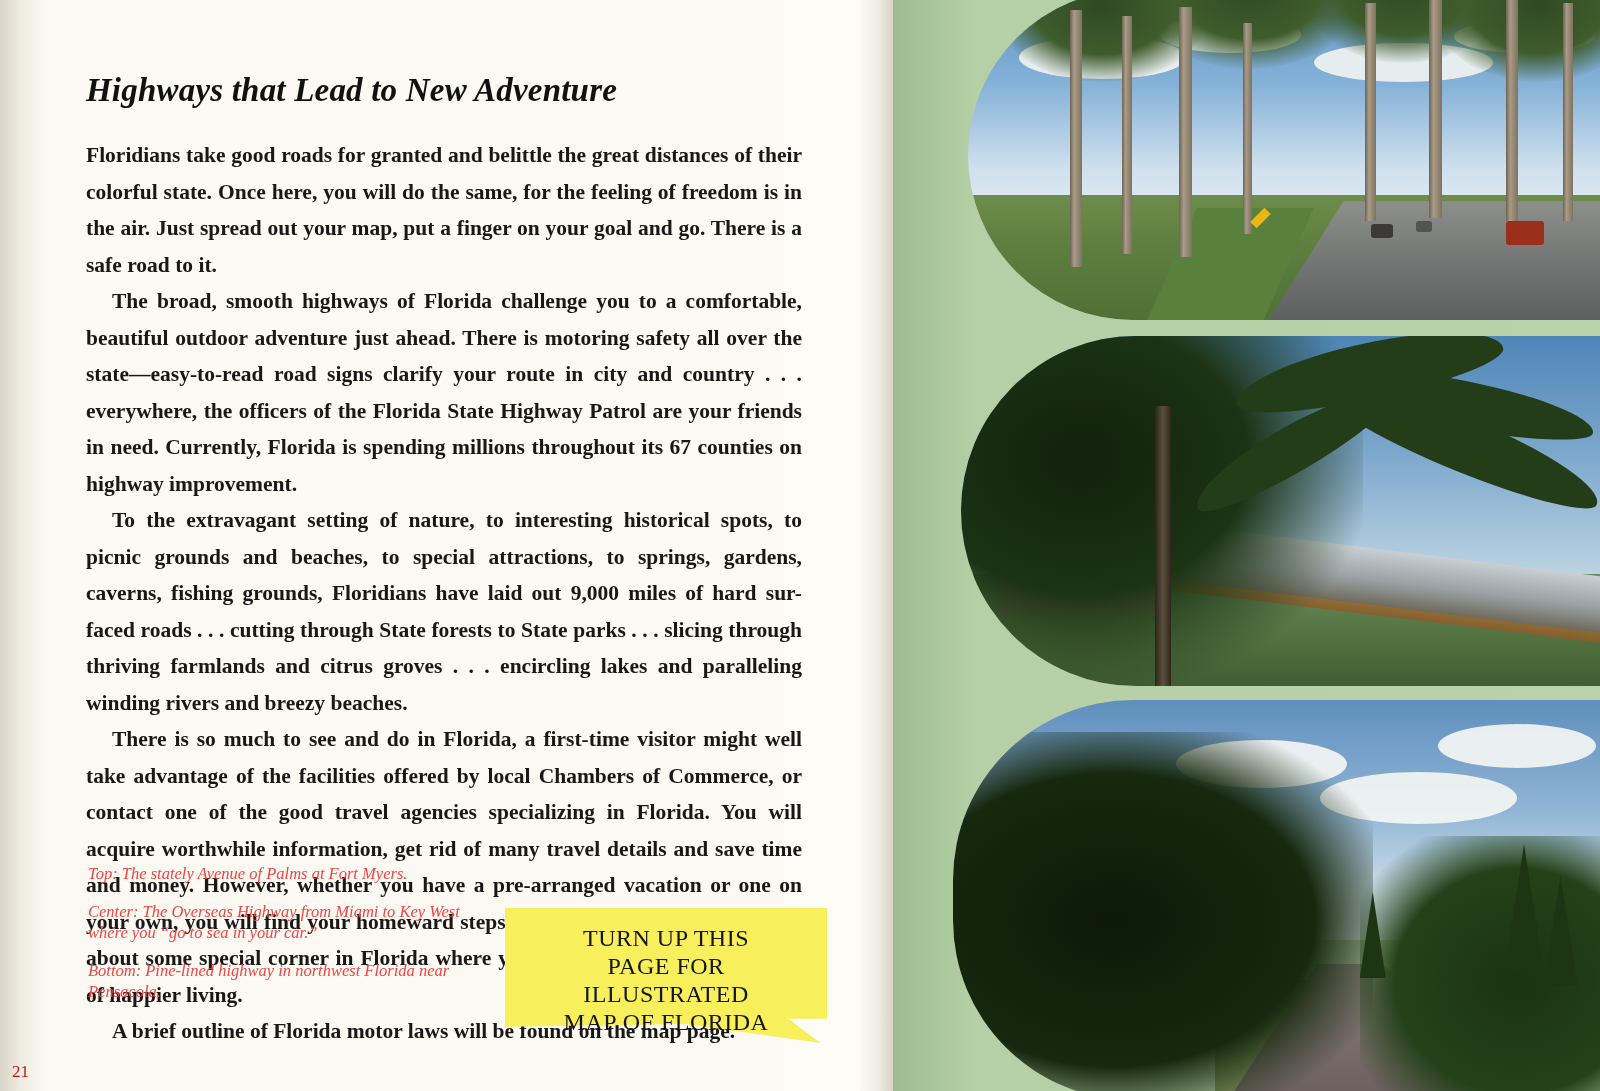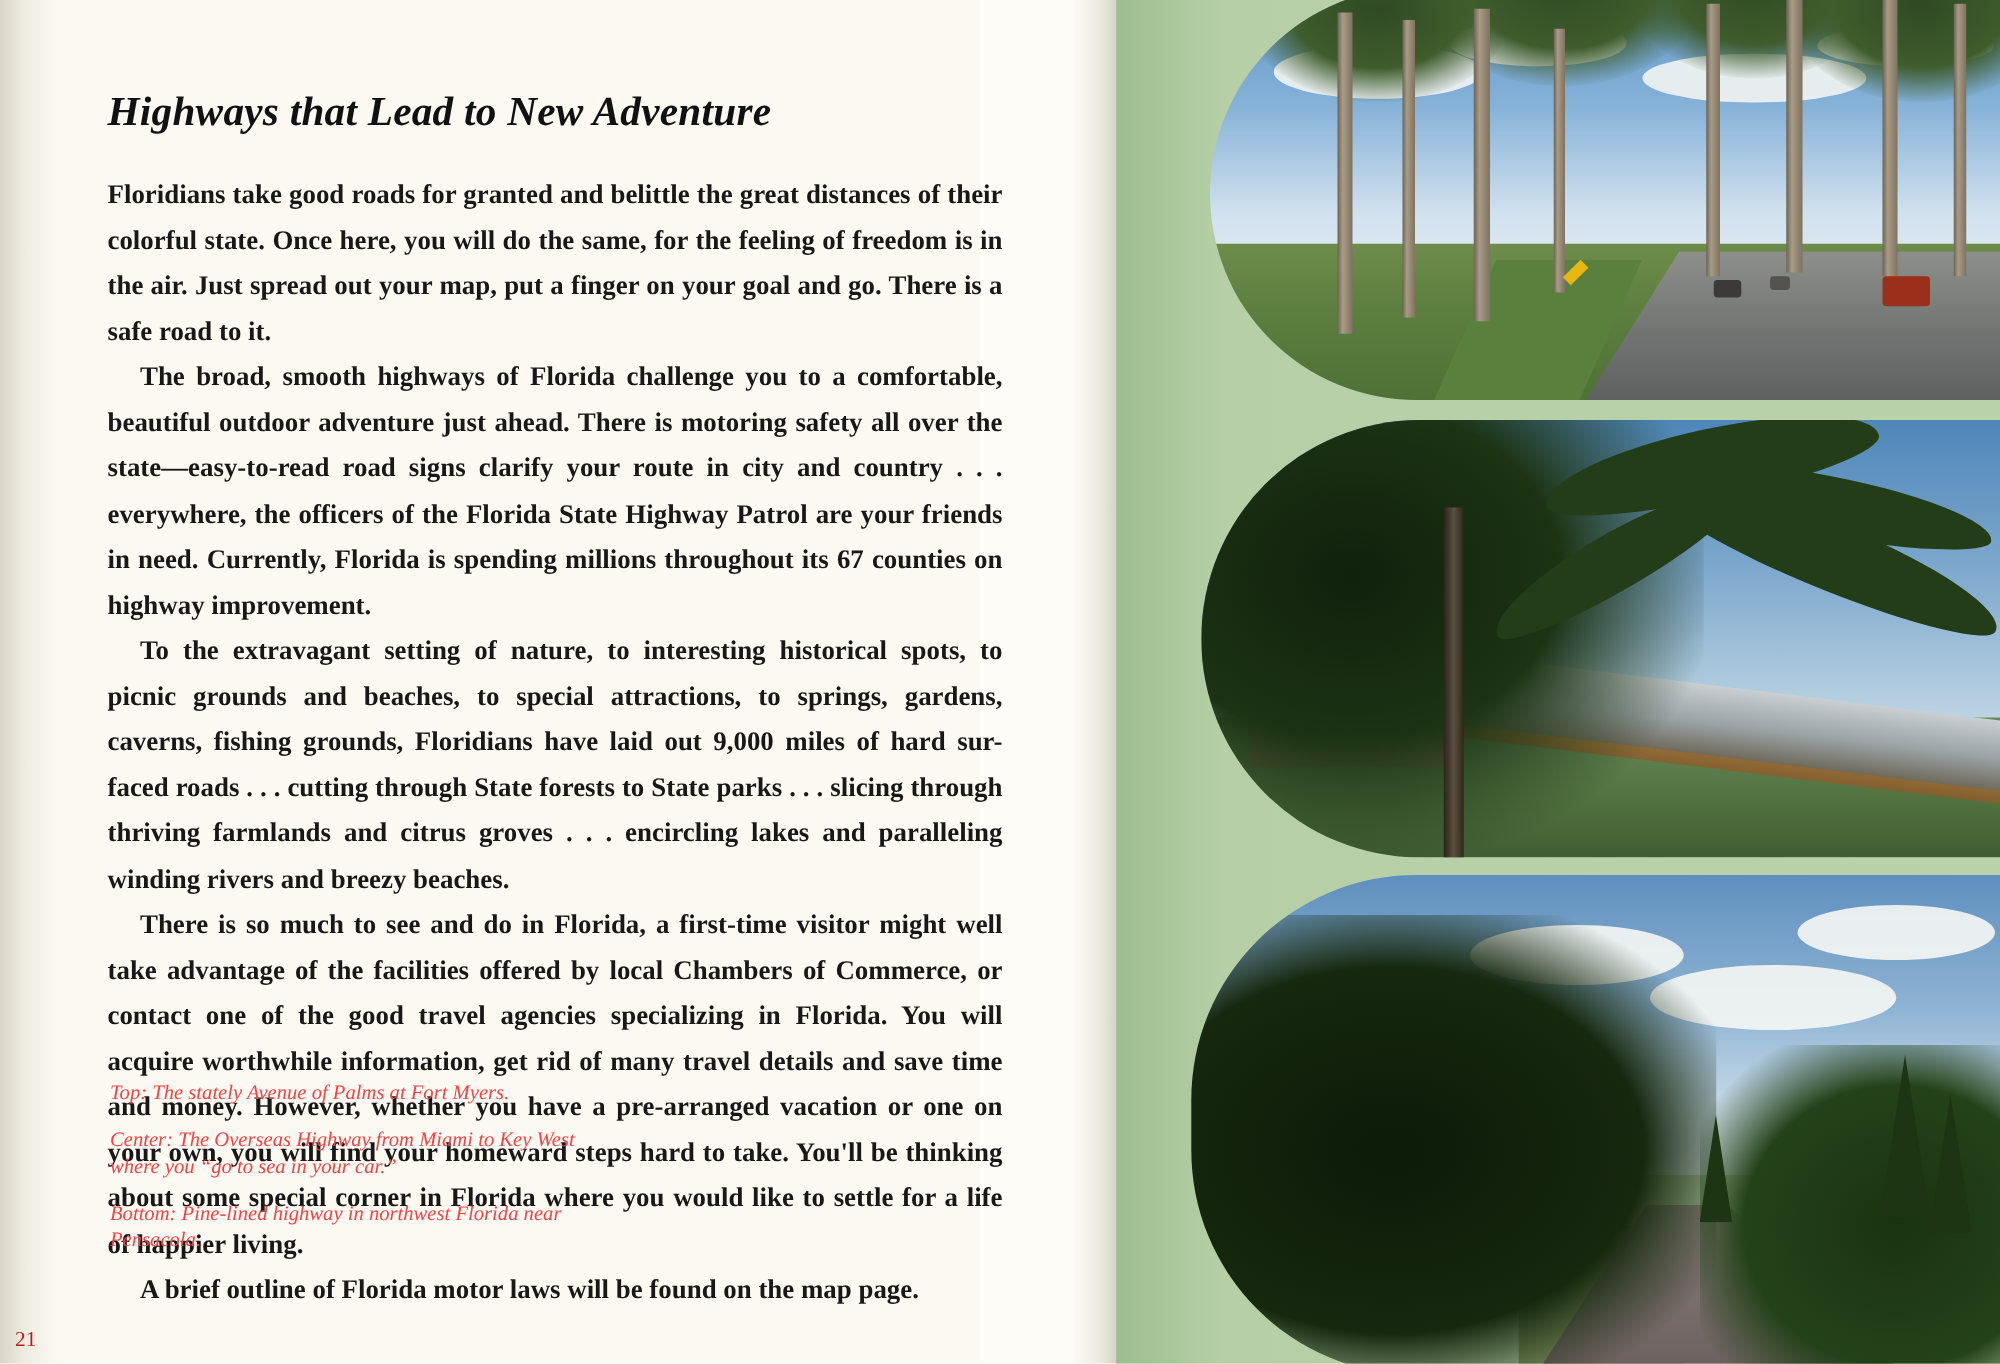--- a/index.html
+++ b/index.html
@@ -295,20 +295,29 @@
       <p>There is so much to see and do in Florida, a first-time visitor might well take advantage of the facilities offered by local Chambers of Commerce, or contact one of the good travel agencies specializing in Florida. You will acquire worthwhile information, get rid of many travel details and save time and money. However, whether you have a pre-arranged vacation or one on your own, you will find your homeward steps hard to take. You'll be thinking about some special corner in Florida where you would like to settle for a life of happier living.</p>
       <p>A brief outline of Florida motor laws will be found on the map page.</p>
     </div>
 
     <div id="captions">
       <div class="cap">Top: The stately Avenue of Palms at Fort Myers.</div>
       <div class="cap">Center: The Overseas Highway from Miami to Key West where you “go to sea in your car.”</div>
       <div class="cap">Bottom: Pine-lined highway in northwest Florida near Pensacola.</div>
     </div>
 
+    <div id="banner">
+      <div class="bgshape"></div>
+      <div class="bannertext">
+        <div>TURN UP THIS</div>
+        <div>PAGE FOR</div>
+        <div>ILLUSTRATED</div>
+        <div>MAP OF FLORIDA</div>
+      </div>
+    </div>
 
     <div id="page-number">21</div>
     <div id="right-edge-shadow"></div>
   </div>
 
   <div id="right-page">
     <div class="greenwash"></div>
 
     <div class="photo" id="photo-top">
       <div class="sky"></div>

